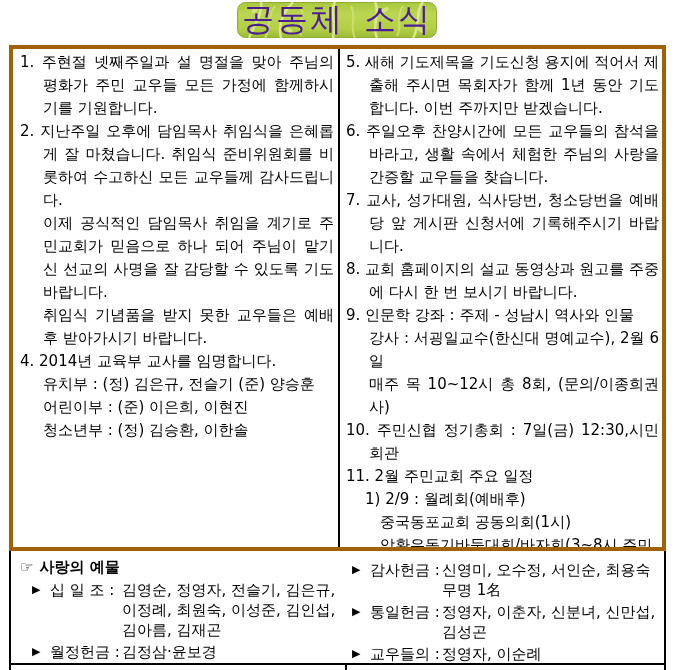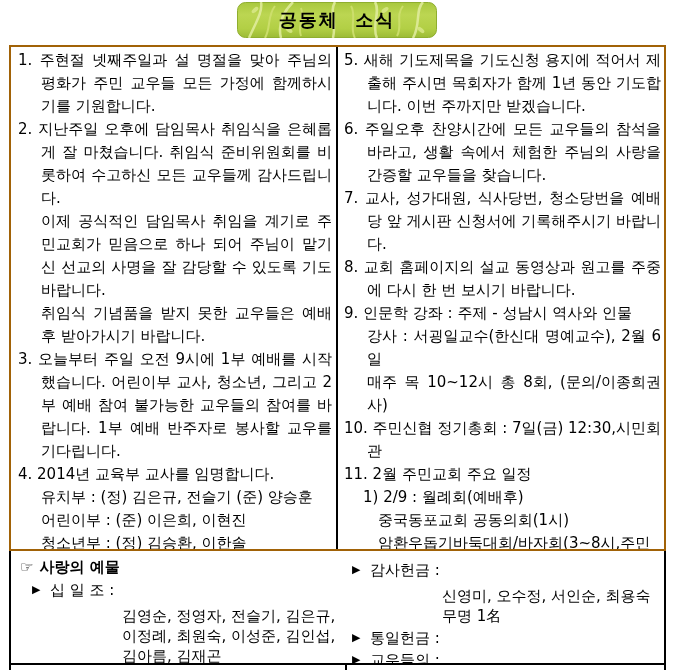--- a/index.html
+++ b/index.html
@@ -9,27 +9,27 @@
     color:#000;overflow:hidden;
   }
   
   .banner{
     position:absolute;left:237px;top:2px;width:200px;height:36px;
   }
   .banner svg{position:absolute;left:0;top:0;width:100%;height:100%;}
   .banner-text{
     position:absolute;left:0;top:0;width:100%;height:100%;
     display:flex;align-items:center;justify-content:center;
-    font-size:18px;font-weight:bold;letter-spacing:2px;word-spacing:8px;
-    color:#000000;
+    font-size:32px;font-weight:normal;letter-spacing:2px;word-spacing:8px;
+    color:#4c1d95;
   }
   
   .main-box{
     position:absolute;left:9px;top:45px;width:657px;height:506px;
-    border:2px solid #a16207;box-sizing:border-box;display:flex;
+    border:4px solid #a16207;box-sizing:border-box;display:flex;
   }
   .col{box-sizing:border-box;overflow:hidden;font-size:15px;line-height:23px;}
   .col-left{width:327px;border-right:2px solid #000;padding:2px 4px 0 7px;}
   .col-right{flex:1;padding:2px 3px 0 6px;}
   .para{text-align:justify;word-break:normal;}
   .para.num{padding-left:23px;text-indent:-23px;}
   .para.cont{padding-left:23px;}
   .para.sub{padding-left:19px;}
   .para.subsub{padding-left:34px;}
   
@@ -40,21 +40,21 @@
   }
   .ocol{box-sizing:border-box;overflow:hidden;}
   .ocol-left{width:330px;padding:6px 0 16px 9px;}
   .ocol-right{flex:1;padding:7px 0 0 11px;}
   .offer-header{font-weight:bold;line-height:21px;margin-bottom:2px;}
   .offer-header .hand{margin-right:6px;}
   .offer-row{display:flex;margin:2px 0;line-height:20px;}
   .ocol-left .offer-row{margin-left:12px;}
   .bullet{width:18px;font-size:11px;line-height:20px;flex:0 0 18px;}
   .olabel{white-space:pre;min-width:72px;flex:0 0 auto;margin-right:0;}
-  .ovalue{white-space:pre-line;flex:1;margin-top:26px;}
+  .ovalue{white-space:pre-line;flex:1;}
   
   .cutoff{
     position:absolute;left:9px;top:665px;width:657px;height:5px;
     border-left:2px solid #000;border-right:2px solid #000;box-sizing:border-box;
   }
   .cutoff .strip-divider{
     position:absolute;left:334px;top:0;width:2px;height:5px;background:#000;
   }
 </style>
 </head>
@@ -95,21 +95,20 @@
     </svg>
     <span class="banner-text">공동체 소식</span>
   </div>
 
   <div class="main-box">
     <div class="col col-left">
         <div class="para num">1. 주현절 넷째주일과 설 명절을 맞아 주님의 평화가 주민 교우들 모든 가정에 함께하시기를 기원합니다.</div>
         <div class="para num">2. 지난주일 오후에 담임목사 취임식을 은혜롭게 잘 마쳤습니다. 취임식 준비위원회를 비롯하여 수고하신 모든 교우들께 감사드립니다.</div>
         <div class="para cont">이제 공식적인 담임목사 취임을 계기로 주민교회가 믿음으로 하나 되어 주님이 맡기신 선교의 사명을 잘 감당할 수 있도록 기도바랍니다.</div>
         <div class="para cont">취임식 기념품을 받지 못한 교우들은 예배 후 받아가시기 바랍니다.</div>
-        <div class="para num">3. 오늘부터 주일 오전 9시에 1부 예배를 시작했습니다. 어린이부 교사, 청소년, 그리고 2부 예배 참여 불가능한 교우들의 참여를 바랍니다. 1부 예배 반주자로 봉사할 교우를 기다립니다.</div>
         <div class="para num">4. 2014년 교육부 교사를 임명합니다.</div>
         <div class="para cont">유치부 : (정) 김은규, 전슬기 (준) 양승훈</div>
         <div class="para cont">어린이부 : (준) 이은희, 이현진</div>
         <div class="para cont">청소년부 : (정) 김승환, 이한솔</div>
       </div>
     <div class="col col-right">
         <div class="para num">5. 새해 기도제목을 기도신청 용지에 적어서 제출해 주시면 목회자가 함께 1년 동안 기도합니다. 이번 주까지만 받겠습니다.</div>
         <div class="para num">6. 주일오후 찬양시간에 모든 교우들의 참석을 바라고, 생활 속에서 체험한 주님의 사랑을 간증할 교우들을 찾습니다.</div>
         <div class="para num">7. 교사, 성가대원, 식사당번, 청소당번을 예배당 앞 게시판 신청서에 기록해주시기 바랍니다.</div>
         <div class="para num">8. 교회 홈페이지의 설교 동영상과 원고를 주중에 다시 한 번 보시기 바랍니다.</div>
@@ -145,20 +144,22 @@
     <div class="ocol ocol-right">
         <div class="offer-row">
           <span class="bullet">▶</span>
           <span class="olabel">감사헌금 :</span>
           <span class="ovalue">신영미, 오수정, 서인순, 최용숙
 무명 1名</span>
         </div>
         <div class="offer-row">
           <span class="bullet">▶</span>
           <span class="olabel">통일헌금 :</span>
+          <span class="ovalue">정영자, 이춘자, 신분녀, 신만섭,
+김성곤</span>
         </div>
         <div class="offer-row">
           <span class="bullet">▶</span>
           <span class="olabel">교우들의 :</span>
           <span class="ovalue">정영자, 이순례</span>
         </div>
       </div>
   </div>
 
   <div class="cutoff">

